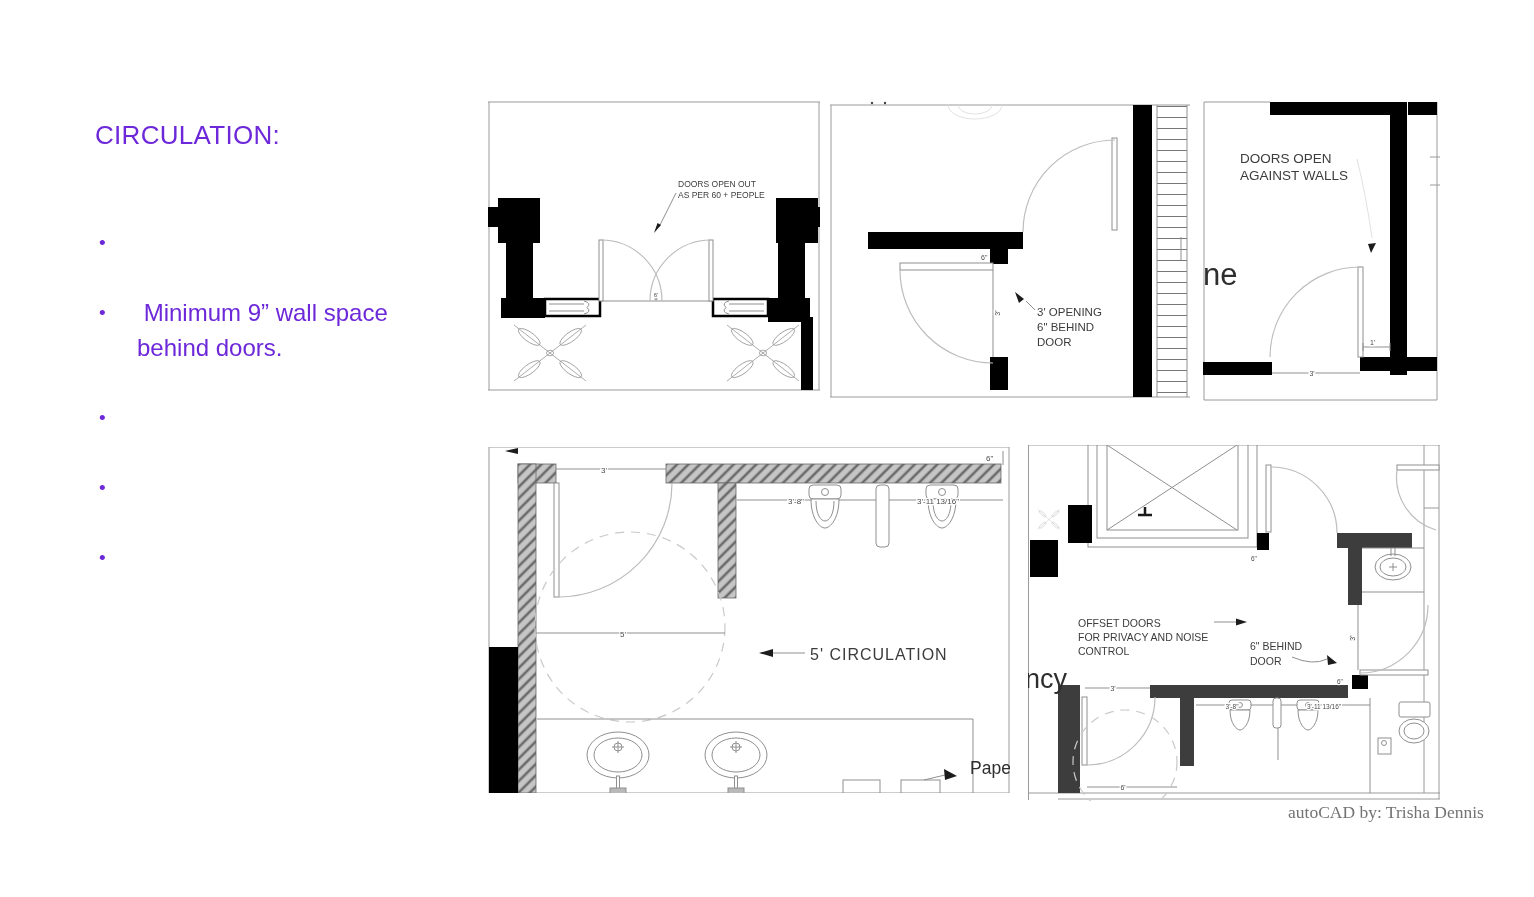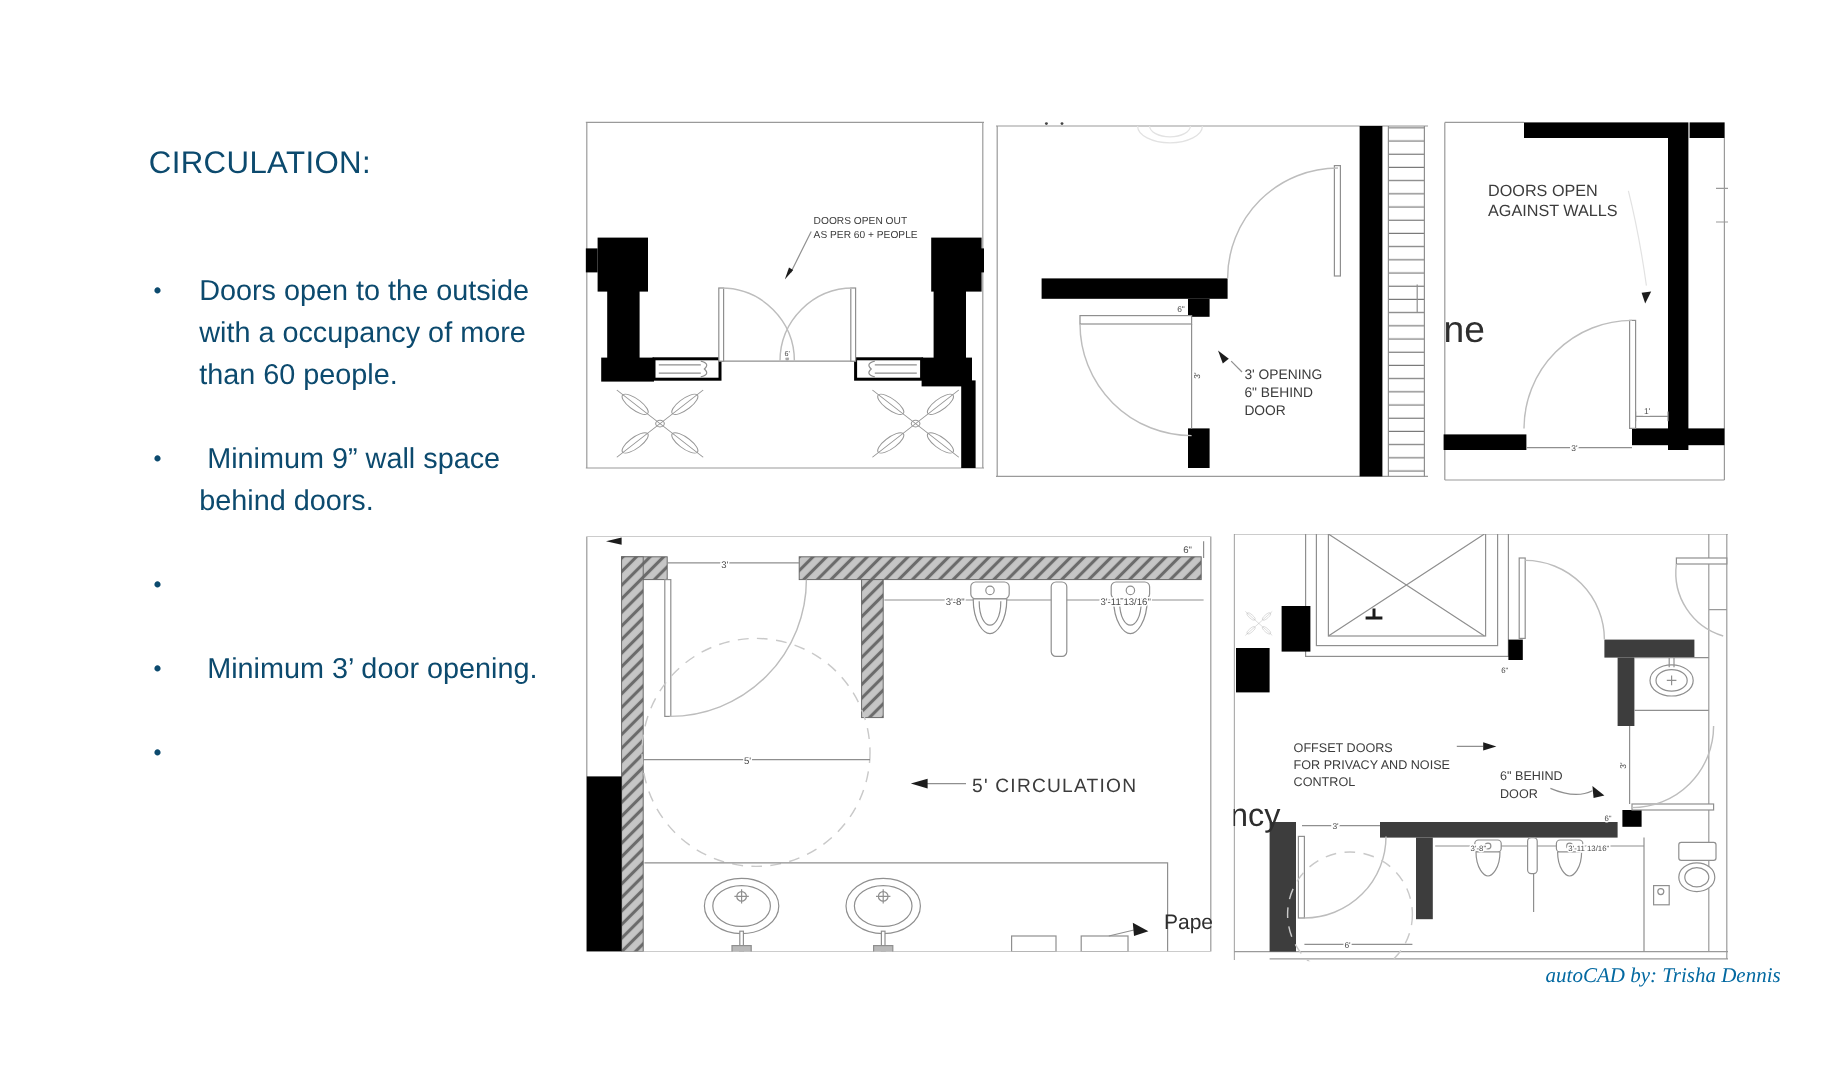--- a/index.html
+++ b/index.html
@@ -1,28 +1,28 @@
 <!DOCTYPE html>
 <html><head>
 <meta charset="utf-8">
 <style>
   html,body{margin:0;padding:0;background:#fff;}
   .stage{position:relative;width:1534px;height:897px;background:#fff;overflow:hidden;
          font-family:"Liberation Sans",sans-serif;}
   
-  .sidebar{position:absolute;left:124px;top:120px;width:345px;color:#0c4a6e;}
+  .sidebar{position:absolute;left:95px;top:120px;width:345px;color:#6d28d9;}
   .heading{font-size:26px;font-weight:500;letter-spacing:.3px;}
   .bullets{margin-top:74px;}
   .bullet{display:flex;margin-bottom:35px;font-size:24px;line-height:35px;}
   .bullet .dot{width:38px;flex:none;font-size:19px;padding-left:4px;}
   .bullet .btxt{width:302px;white-space:pre-wrap;}
   
   .panel{position:absolute;}
   .credit{position:absolute;left:1288px;top:802px;font-family:"Liberation Serif",serif;
-          font-size:17.5px;color:#0369a1;font-style:italic;}
+          font-size:17.5px;color:#737373;}
   
   .ln{stroke:#8f8f8f;stroke-width:1;fill:none;}
   .bord{stroke:#9a9a9a;stroke-width:1;fill:none;}
   .arc{stroke:#bdbdbd;stroke-width:1.2;fill:none;}
   .dash{stroke:#c9c9c9;stroke-width:1.2;fill:none;stroke-dasharray:9 7;}
   .faint{stroke:#e2e2e2;stroke-width:1;fill:none;}
   .wb{fill:#000;stroke:none;}
   .wd{fill:#3d3d3d;stroke:none;}
   .leaf{fill:#fff;stroke:#8f8f8f;stroke-width:1;}
   .fx{fill:#fff;stroke:#8f8f8f;stroke-width:1;}
@@ -35,32 +35,30 @@
 </head>
 <body>
 
 <div class="stage">
 
   <div class="sidebar">
     <div class="heading">CIRCULATION:</div>
     <div class="bullets">
       <div class="bullet">
         <span class="dot">•</span>
-        <span class="btxt">Doors open to the outside with a occupancy of more than 60 people.</span>
       </div>
       <div class="bullet">
         <span class="dot">•</span>
         <span class="btxt"> Minimum 9” wall space behind doors.</span>
       </div>
       <div class="bullet">
         <span class="dot">•</span>
       </div>
       <div class="bullet">
         <span class="dot">•</span>
-        <span class="btxt"> Minimum 3’ door opening.</span>
       </div>
       <div class="bullet">
         <span class="dot">•</span>
       </div>
     </div>
   </div>
 
   <svg class="panel" style="left:488px;top:100px" width="332" height="292" viewBox="0 0 332 292">
     <defs>
       <g id="plantA" class="plant">

